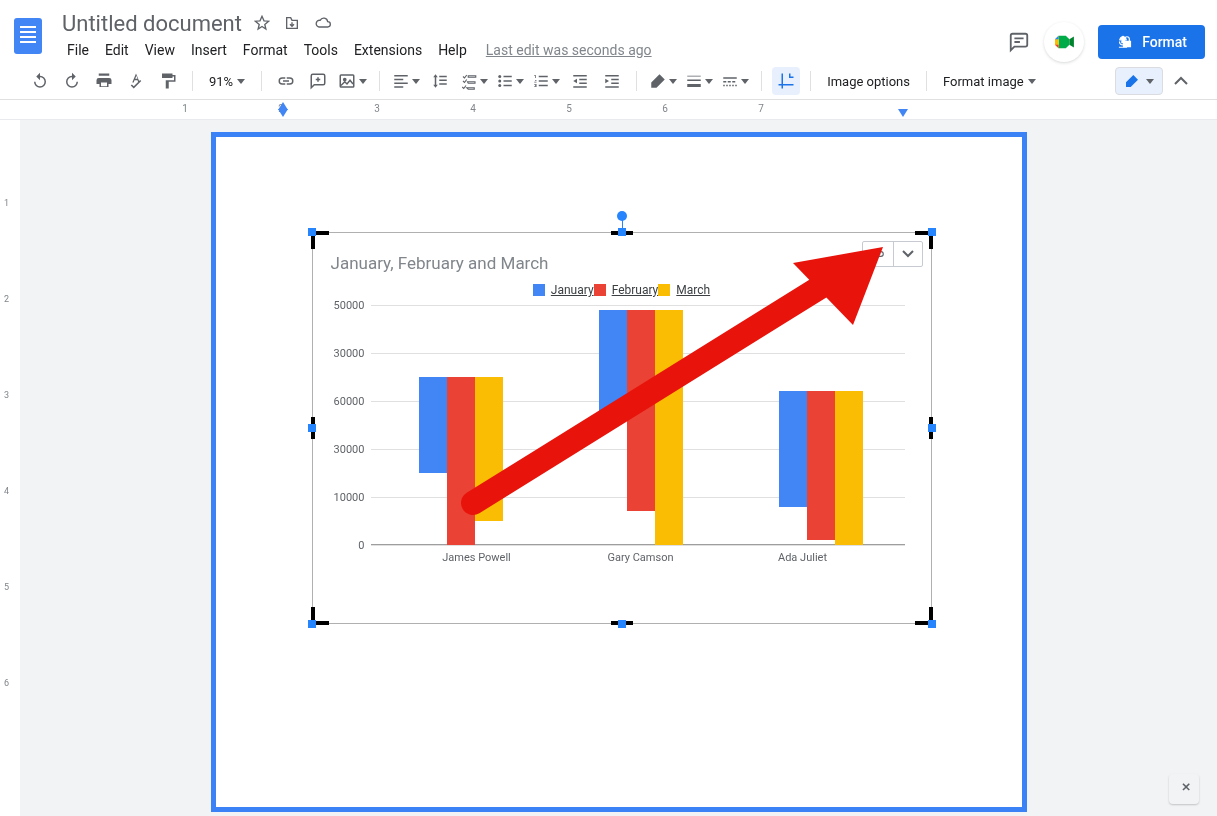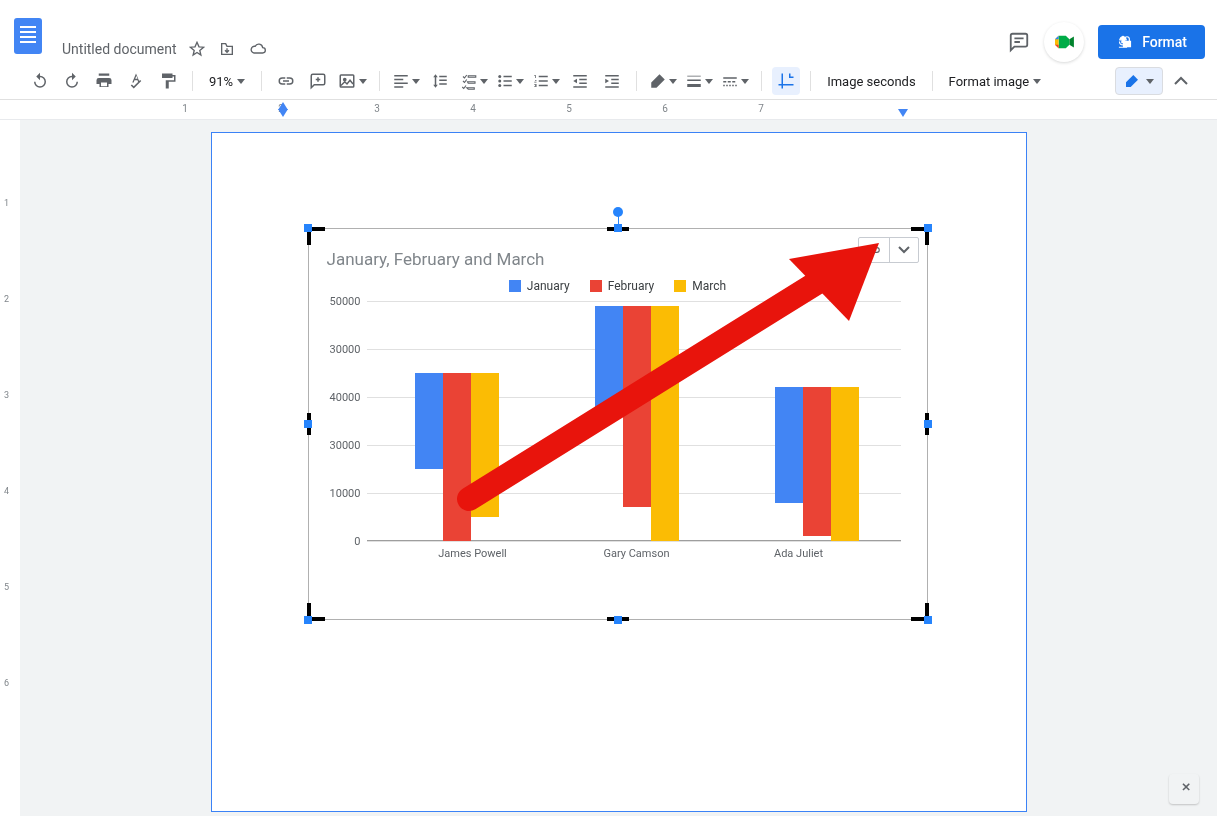--- a/index.html
+++ b/index.html
@@ -29,21 +29,21 @@
     border-radius: 3px;
     position: relative;
   }
   .docs-logo-inner::before {
     content: ""; position: absolute;
     left: 6px; top: 8px; width: 16px; height: 2px;
     background: #fff; box-shadow: 0 5px 0 #fff, 0 10px 0 #fff, 0 15px 0 #fff;
   }
   .title-stack { display: flex; flex-direction: column; }
   .title-row { display: flex; align-items: center; gap: 12px; padding-left: 2px; height: 26px;}
-  .doc-title { font-size: 14px; color: #5f6368; }
+  .doc-title { font-size: 22px; color: #5f6368; }
   .menus { display: flex; gap: 2px; margin-top: 2px; }
   .menu-item {
     padding: 4px 7px; font-size: 14px; color: #202124; border-radius: 4px;
     cursor: pointer;
   }
   .last-edit { color: #80868b; text-decoration: underline; cursor: pointer; margin-left: 10px; padding:4px 0;}
   .title-icons { color: #5f6368; display: flex; gap: 14px; align-items:center;}
   .titlebar-right { margin-left: auto; display: flex; align-items: center; gap: 14px; }
   .share-btn {
     background: #1a73e8; color: #fff; font-weight: 500;
@@ -96,21 +96,21 @@
   .hind{position:absolute;top:9px;width:0;height:0;border-left:5px solid transparent;border-right:5px solid transparent;border-top:8px solid #4285f4;transform:translateX(-50%);}
   .hind.up{border-top:none;border-bottom:8px solid #4285f4;top:2px;}
   
   .workspace {
     position: absolute; top:120px; left:20px; right:0; bottom:0;
     overflow:auto; background:#f1f3f4;
   }
   .page {
     width: 816px; margin: 12px auto 40px auto;
     background:#fff; min-height: 680px;
-    border: 1px solid #3b82f6;
+    border: 5px solid #3b82f6;
     position:relative;
   }
   .outline-btn{
     position:absolute;top:140px;left:32px;width:28px;height:28px;
     border:1px solid #dadce0;border-radius:4px;background:#fff;
     display:flex;align-items:center;justify-content:center;color:#5f6368;cursor:pointer;
   }
   
   .chart-container{
     position:absolute; left:96px; top:95px; width:620px; height:392px;
@@ -141,21 +141,21 @@
   
   .chart-inner{position:absolute;inset:0;padding:20px 18px 12px 18px;}
   .chart-title{font-size:17px;color:#80868b;margin-bottom:10px;}
   .chart-link-chip{
     position:absolute;top:8px;right:8px;height:26px;
     border:1px solid #c7cbd1;border-radius:2px;background:#fff;
     display:flex;align-items:center;
   }
   .chip-part{padding:0 8px;color:#5f6368;display:flex;align-items:center;height:100%;}
   .chip-part+.chip-part{border-left:1px solid #c7cbd1;}
-  .legend{display:flex;justify-content:center;gap:20px;font-size:12px;color:#3c4043;margin-bottom:8px;}
+  .legend{display:flex;justify-content:center;font-size:12px;color:#3c4043;margin-bottom:8px;text-decoration:underline;}
   .legend-item{display:flex;align-items:center;gap:6px;}
   .swatch{width:12px;height:12px;}
   .plot{position:relative;height:240px;margin-left:40px;margin-right:8px;border:0;}
   .gridline{position:absolute;left:0;right:0;height:1px;background:#e0e0e0;}
   .baseline{position:absolute;left:0;right:0;bottom:0;height:1px;background:#9e9e9e;}
   .ytick{position:absolute;right:100%;padding-right:6px;transform:translateY(-50%);font-size:11px;color:#5f6368;}
   .bar-group{position:absolute;bottom:0;display:flex;gap:0;}
   .bar{width:28px;}
   .xlabel{position:absolute;top:100%;transform:translateX(-50%);padding-top:6px;font-size:11px;color:#5f6368;white-space:nowrap;}
   .axis-label{text-align:center;font-size:12px;color:#5f6368;margin-top:26px;}
@@ -190,20 +190,31 @@
               <path d="M10 4H4v16h16V8h-8l-2-4z"></path>
               <path d="M12 11v6m-3-3 3 3 3-3"></path>
             </svg>
         </span>
         <span>
           <svg width="18" height="16" viewBox="0 0 24 24" fill="none" stroke="#5f6368" stroke-width="2">
               <path d="M19 18a4 4 0 0 0 0-8 6 6 0 0 0-11.3-2A5 5 0 0 0 6 18z"></path>
             </svg>
         </span>
       </span>
+    </div>
+    <div class="menus">
+      <span class="menu-item">File</span>
+      <span class="menu-item">Edit</span>
+      <span class="menu-item">View</span>
+      <span class="menu-item">Insert</span>
+      <span class="menu-item">Format</span>
+      <span class="menu-item">Tools</span>
+      <span class="menu-item">Extensions</span>
+      <span class="menu-item">Help</span>
+      <span class="last-edit">Last edit was seconds ago</span>
     </div>
   </div>
   <div class="titlebar-right">
     <span>
       <svg width="22" height="22" viewBox="0 0 24 24" fill="none" stroke="#5f6368" stroke-width="2">
           <path d="M21 15a2 2 0 0 1-2 2H7l-4 4V5a2 2 0 0 1 2-2h14a2 2 0 0 1 2 2z"></path>
           <path d="M7 8h10M7 12h6"></path>
         </svg>
     </span>
     <span class="meet-logo">
@@ -363,21 +374,21 @@
         <path d="M0 0h8L4 5z"></path>
       </svg>
     </div>
   <div class="tb-sep"></div>
   <div class="tb-btn tb-active">
       <svg width="18" height="18" viewBox="0 0 24 24" fill="#1a73e8">
         <path d="M6 2h2v14h14v2H8v4H6v-4H2v-2h4zm10 0h2v4h4v2H16z"></path>
       </svg>
     </div>
   <div class="tb-sep"></div>
-  <div class="tb-btn tb-text">Image seconds</div>
+  <div class="tb-btn tb-text">Image options</div>
   <div class="tb-sep"></div>
   <div class="tb-btn tb-text">
       <span>Format image</span>
       <svg width="8" height="5" viewBox="0 0 8 5" fill="#5f6368">
         <path d="M0 0h8L4 5z"></path>
       </svg>
     </div>
   <div class="spacer"></div>
   <div class="editing-pill">
     <svg width="16" height="16" viewBox="0 0 24 24" fill="#1a73e8">
@@ -481,21 +492,21 @@
             </div>
           </div>
         <div class="plot" id="chart-plot">
             <div class="gridline" style="top: 240px;"></div>
             <div class="ytick" style="top: 240px;">0</div>
             <div class="gridline" style="top: 192px;"></div>
             <div class="ytick" style="top: 192px;">10000</div>
             <div class="gridline" style="top: 144px;"></div>
             <div class="ytick" style="top: 144px;">30000</div>
             <div class="gridline" style="top: 96px;"></div>
-            <div class="ytick" style="top: 96px;">40000</div>
+            <div class="ytick" style="top: 96px;">60000</div>
             <div class="gridline" style="top: 48px;"></div>
             <div class="ytick" style="top: 48px;">30000</div>
             <div class="gridline" style="top: 0px;"></div>
             <div class="ytick" style="top: 0px;">50000</div>
             <div class="baseline"></div>
             <div class="bar-group" style="left: 48px;">
               <div class="bar" style="height: 96px; background: rgb(66, 133, 244);"></div>
               <div class="bar" style="height: 168px; background: rgb(234, 67, 53);"></div>
               <div class="bar" style="height: 144px; background: rgb(251, 188, 4);"></div>
             </div>

